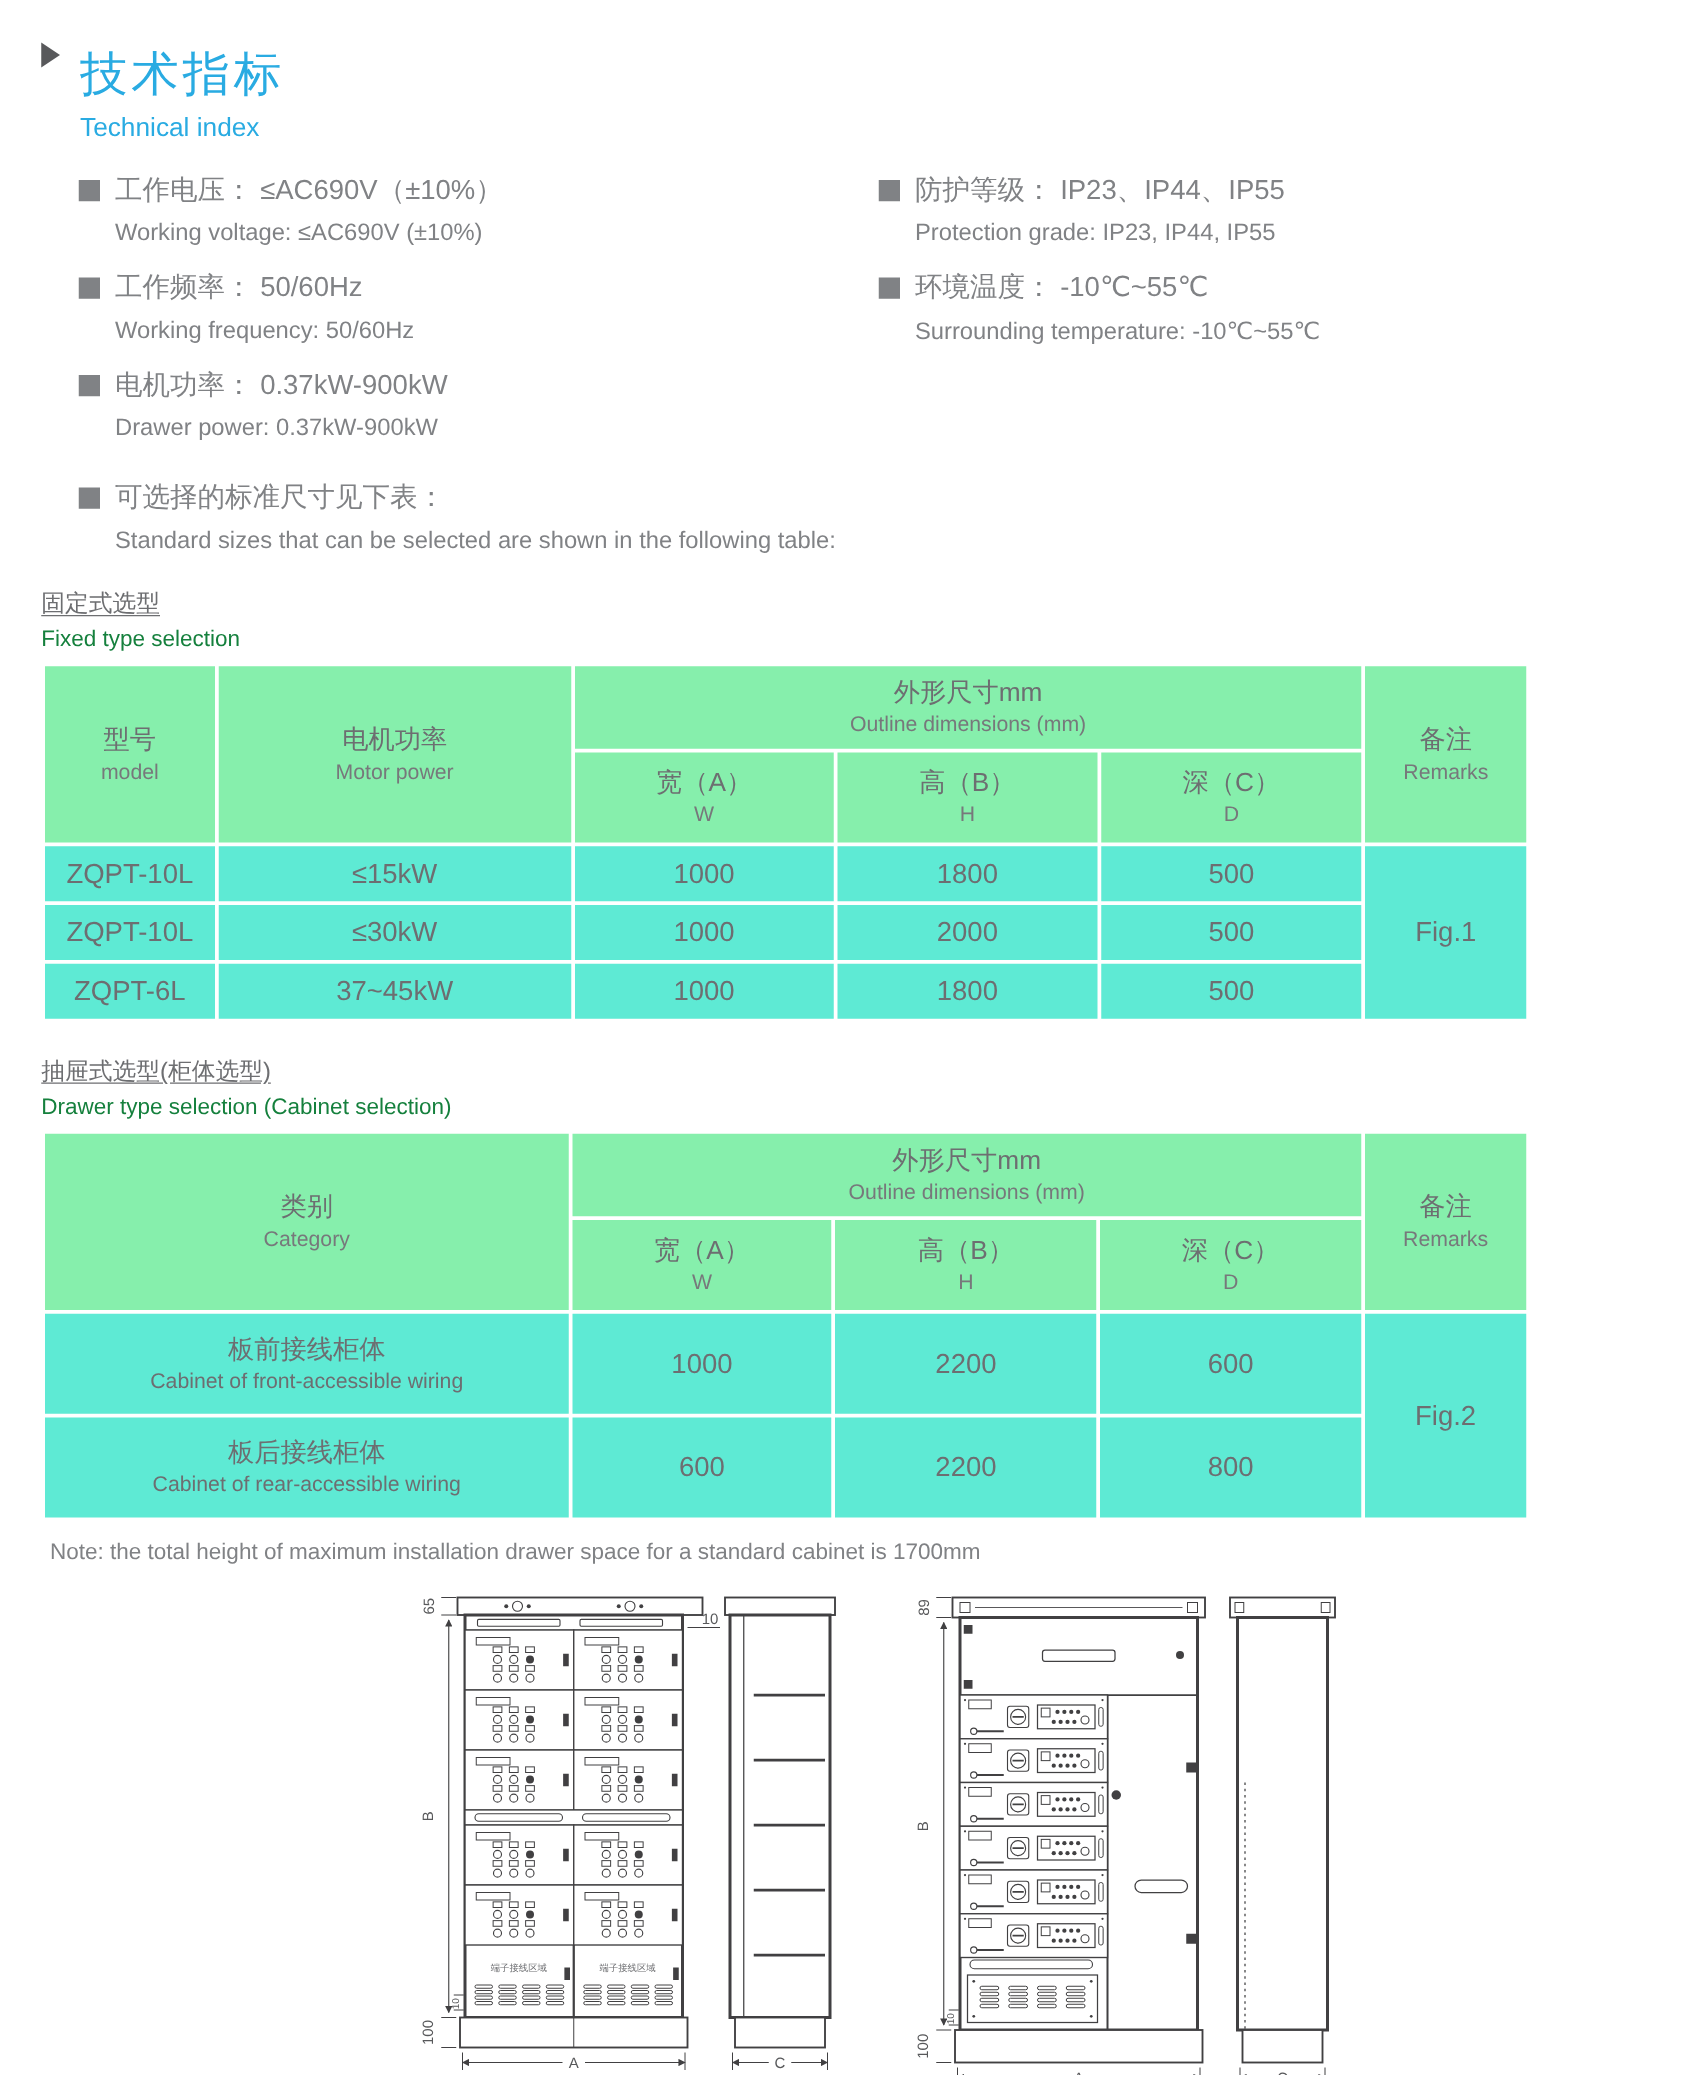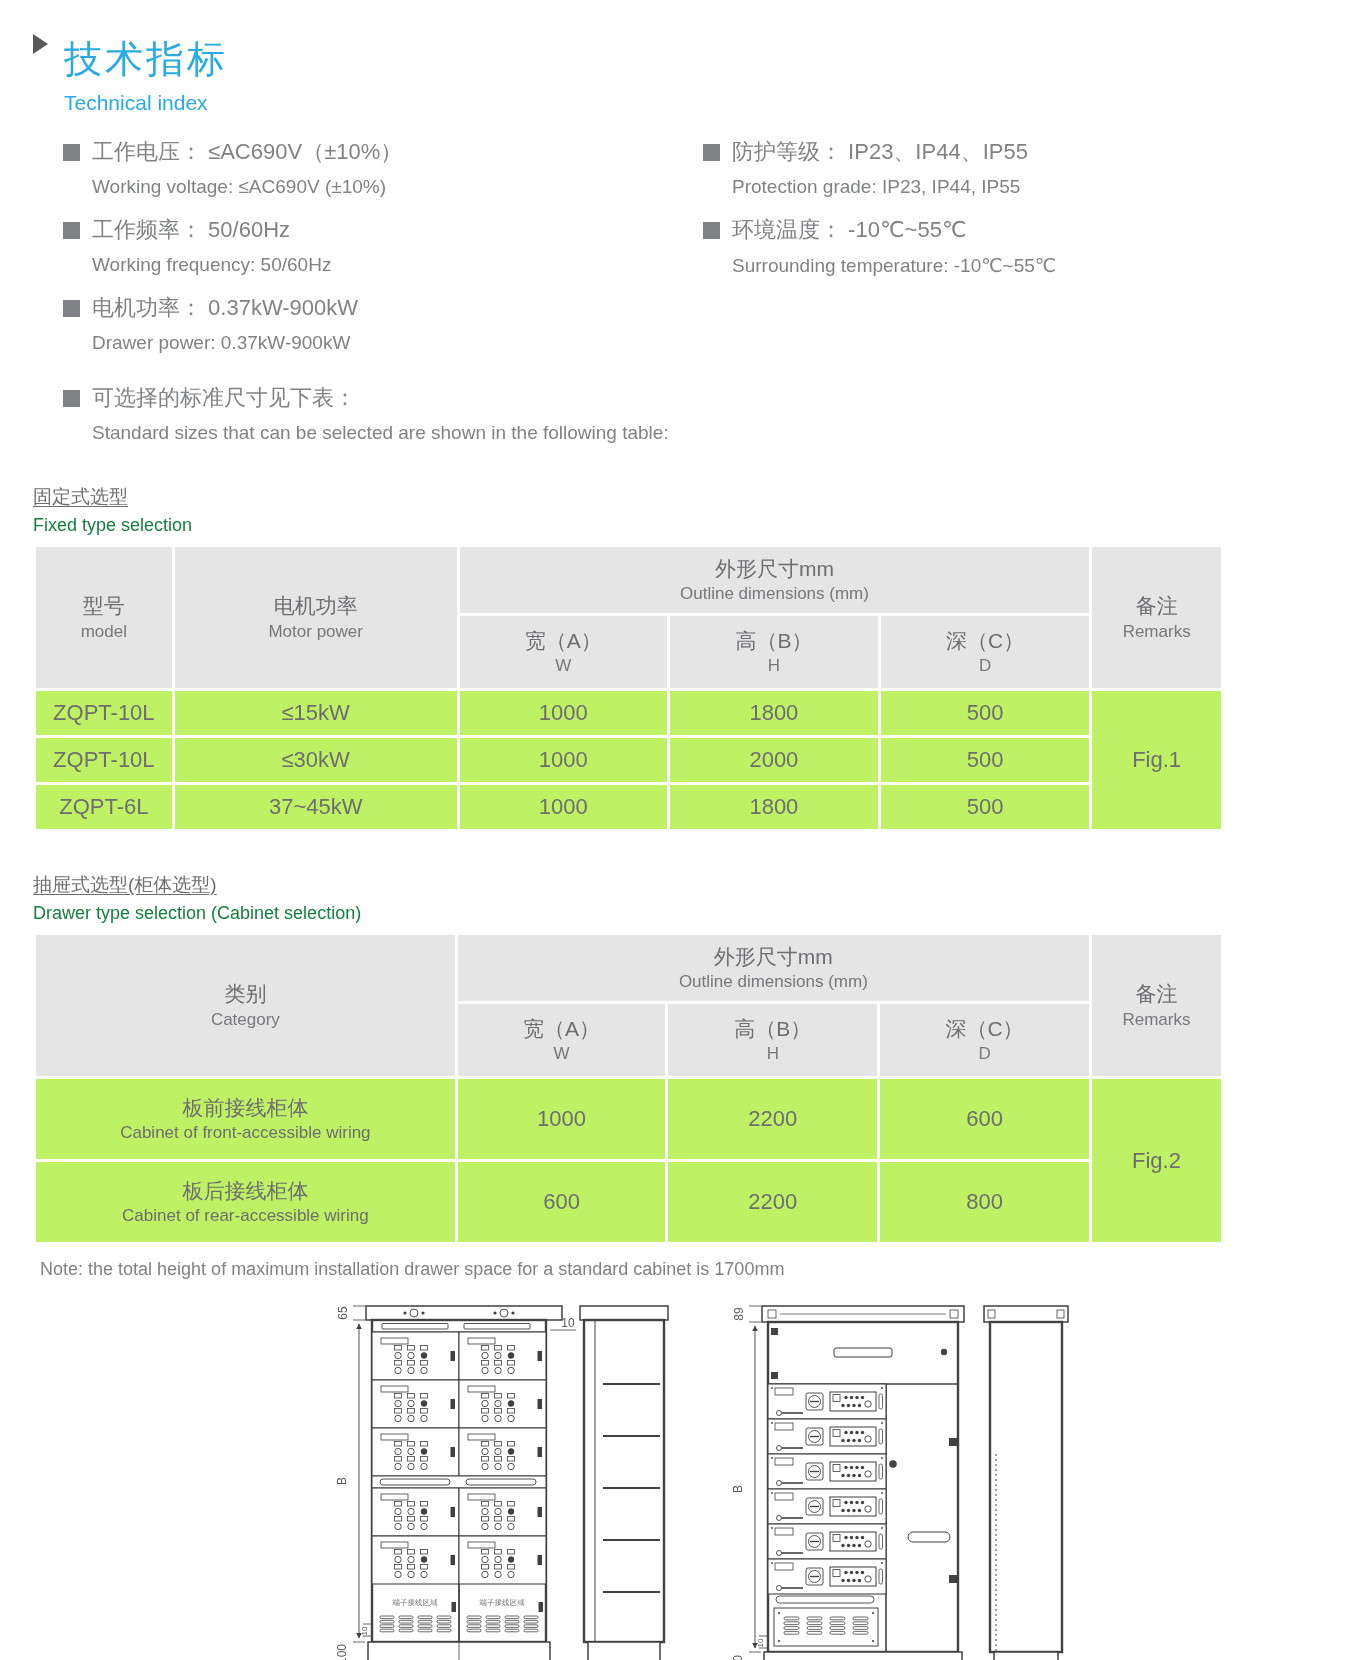--- a/index.html
+++ b/index.html
@@ -22,28 +22,28 @@
   .specs { display:flex; margin-top:22px; }
   .spec-col { display:flex; flex-direction:column; }
   .spec-col.left { width:640px; margin-left:30px; }
   .spec-item { margin-bottom:4px; }
   .spec-zh { display:flex; align-items:center; gap:12px; font-size:22px; color:#808285; }
   .bullet { width:17px; height:17px; background:#808285; flex:none; }
   .spec-en { font-size:19px; margin:9px 0 13px 29px; }
   .sizes-note { margin-left:30px; margin-top:12px; }
 
   
-  .sec-zh { font-size:19px; color:#6D6E71; text-decoration:underline; text-underline-offset:3px; margin-top:40px; }
+  .sec-zh { font-size:19px; color:#6D6E71; text-decoration:underline; text-underline-offset:3px; margin-top:26px; }
   .sec-en { font-size:18px; color:#15803d; margin-top:5px; }
 
   
   table.spec-table { border-collapse:separate; border-spacing:3px; width:1191px; table-layout:fixed; margin-top:8px; }
   .spec-table th, .spec-table td { text-align:center; vertical-align:middle; color:#6D6E71; font-weight:400; }
-  .spec-table th { background:#e5e5e5; }
-  .spec-table td { background:#bef264; font-size:22px; }
+  .spec-table th { background:#86efac; }
+  .spec-table td { background:#5eead4; font-size:22px; }
   .th-zh { font-size:21px; line-height:1.35; }
   .th-en { font-size:17px; line-height:1.3; color:#77787B; }
   .cat-zh { font-size:21px; line-height:1.3; }
   .cat-en { font-size:17px; line-height:1.3; }
   .hrow1 th { height:66px; }
   .hrow2 th { height:72px; }
   .t1 td { height:44px; }
   .t2 td { height:80px; }
 
   

